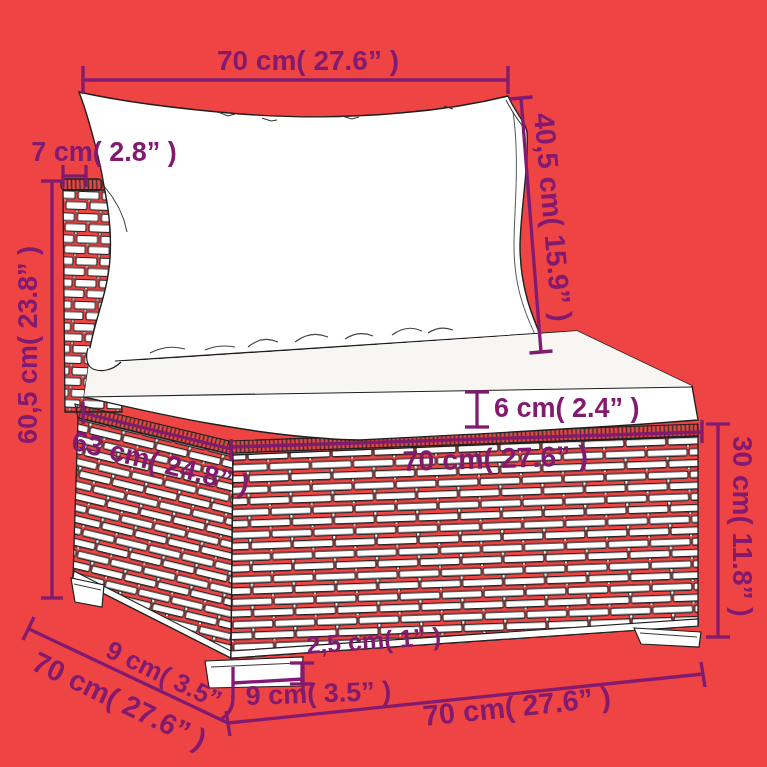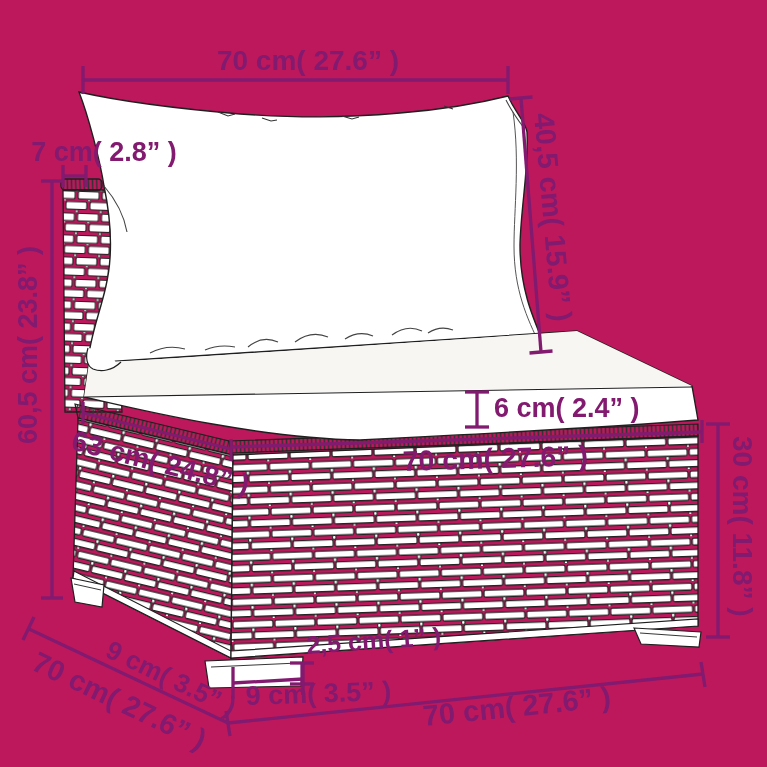--- a/index.html
+++ b/index.html
@@ -1,16 +1,16 @@
 <!DOCTYPE html>
 <html><head>
 <meta charset="utf-8">
 <style>
   html,body{margin:0;padding:0;background:#ffffff;}
-  .wrap{width:767px;height:767px;position:relative;overflow:hidden;background:#be185d;}
+  .wrap{width:767px;height:767px;position:relative;overflow:hidden;background:#ef4444;}
   text{font-family:"Liberation Sans",sans-serif;font-weight:bold;fill:#821A70;}
 </style>
 </head>
 <body>
 <div class="wrap">
 <svg width="767" height="767" viewBox="0 0 767 767">
 <defs>
   <pattern id="wf" width="42" height="22.4" patternUnits="userSpaceOnUse" patternTransform="rotate(-2)">
     <rect x="1" y="2" width="40" height="7" rx="1.8" fill="#fff" stroke="#232323" stroke-width="1.25"></rect>
     <rect x="-20" y="13.2" width="40" height="7" rx="1.8" fill="#fff" stroke="#232323" stroke-width="1.25"></rect>

